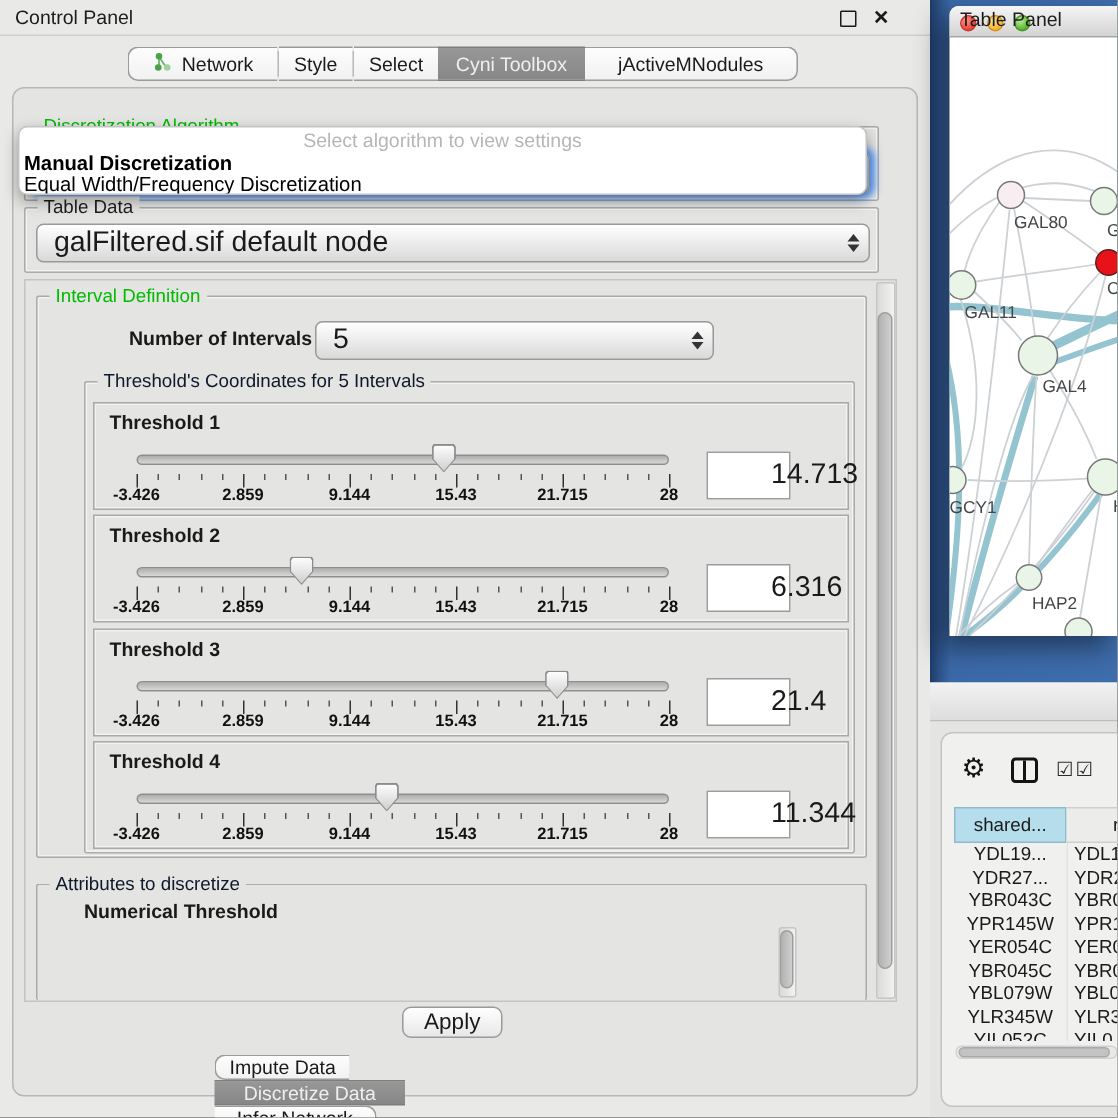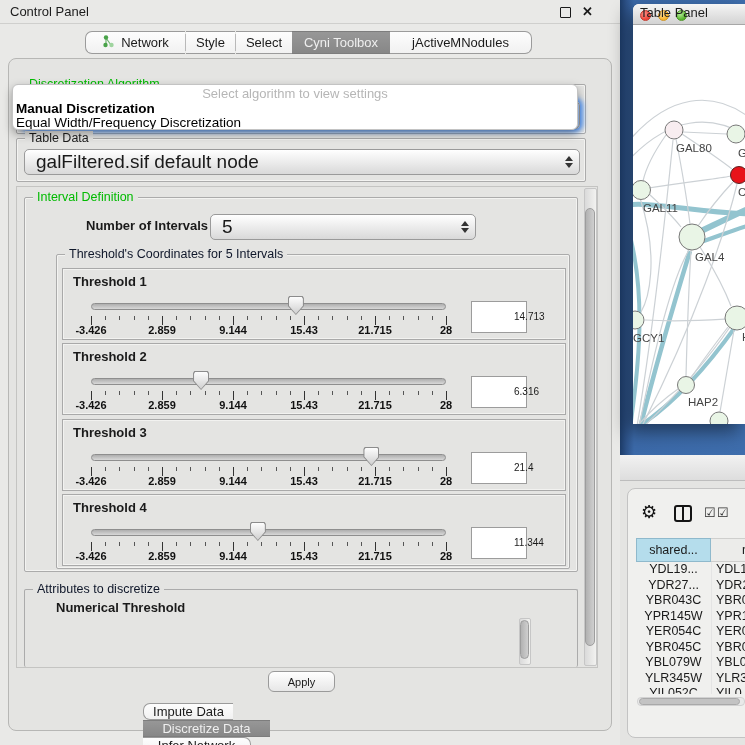--- a/index.html
+++ b/index.html
@@ -61,29 +61,29 @@
   .track { position:absolute; left:28px; top:34px; width:355px; height:7px; border-radius:4px;
            background:linear-gradient(#aeaeae,#d8d8d8); border:1px solid #8e8e8e; }
   .tick { position:absolute; top:47px; width:1px; height:4px; background:#555; }
   .tick.major { height:9px; background:#333; }
   .ticklab { position:absolute; top:55px; transform:translateX(-50%); font-size:11px; font-weight:bold; color:#111; }
   .thumb { position:absolute; top:27px; width:16px; height:19px;
            clip-path:polygon(8% 0,92% 0,100% 10%,100% 52%,50% 100%,0 52%,0 10%); background:#8c8c8c; }
   .thumb-in { position:absolute; inset:1px; clip-path:polygon(8% 0,92% 0,100% 10%,100% 52%,50% 100%,0 52%,0 10%);
               background:linear-gradient(#fdfdfd,#cfcfcf); }
   .vbox { position:absolute; left:408px; top:32px; width:56px; height:32px; background:#ffffff;
-          border:1px solid #9c9c9c; font-size:10px; text-align:right; line-height:30px; padding-right:6px;padding-left:42px; }
+          border:1px solid #9c9c9c; font-size:19px; text-align:right; line-height:30px; padding-right:6px;padding-left:42px; }
 
   
   .attr-list { left:64px; top:617px; width:468px; height:49px; background:#ffffff; border:1px solid #999; overflow:hidden; }
   .attr-item { height:17px; line-height:17px; font-size:13px; padding-left:10px; white-space:nowrap; }
 
   
   .btn { background:linear-gradient(#ffffff,#e7e7e7); border:1px solid #9a9a9a; border-radius:6px;
-         font-size:11px; display:flex; align-items:center; justify-content:center; }
+         font-size:15px; display:flex; align-items:center; justify-content:center; }
 
   
   .desktop { left:620px; top:0; width:125px; height:455px;
              background:linear-gradient(90deg,#1d3c68 0px,#2c5187 6px,#3b69a8 14px,#3e6dac 125px); }
   .netwin { left:633px; top:4px; width:112px; height:420px; background:#ffffff;
             border-radius:6px 0 0 0; box-shadow:-6px 8px 18px rgba(0,0,0,.45); overflow:hidden; }
   .netwin-tb { position:absolute; left:0; top:0; width:100%; height:21px;
                background:linear-gradient(#f5f5f5,#d3d3d3); border-bottom:1px solid #a7a7a7; }
   .tl { position:absolute; top:6px; width:11px; height:11px; border-radius:50%; }
   .tl.red    { left:7px;  background:radial-gradient(circle at 35% 30%,#ff9189,#ee4338 70%); border:1px solid #c23a2e; }

